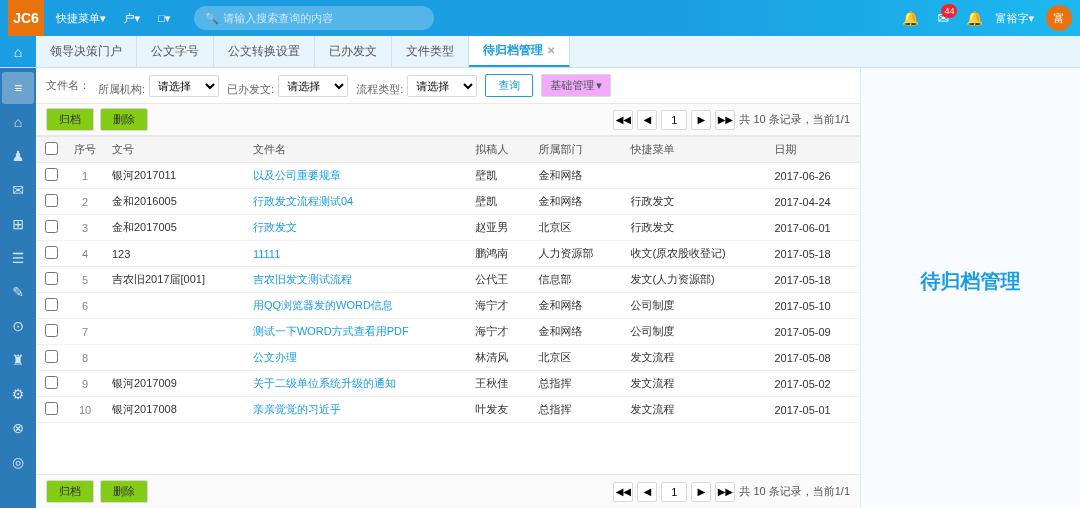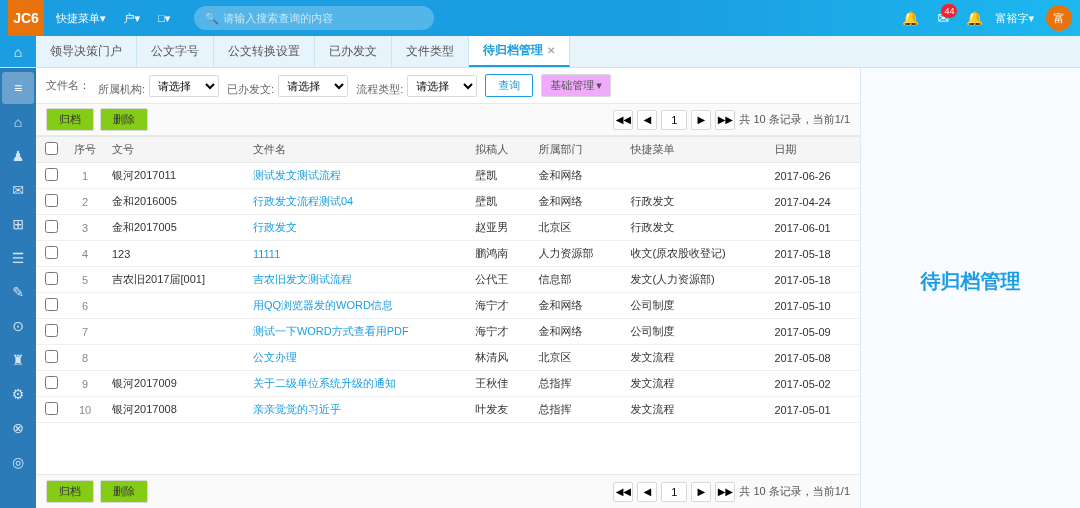--- a/index.html
+++ b/index.html
@@ -482,21 +482,21 @@
             <th>日期</th>
           </tr>
         </thead>
         <tbody id="table-body">
         <tr>
     <td class="checkbox-cell">
       <input type="checkbox" style="">
     </td>
     <td class="num-cell">1</td>
     <td>银河2017011</td>
-    <td><span class="link-cell">测试发文测试流程</span></td>
+    <td><span class="link-cell">以及公司重要规章</span></td>
     <td>壁凯</td>
     <td>金和网络</td>
     <td></td>
     <td>2017-06-26</td>
   </tr>
             <tr>
     <td class="checkbox-cell">
       <input type="checkbox" style="">
     </td>
     <td class="num-cell">2</td>

